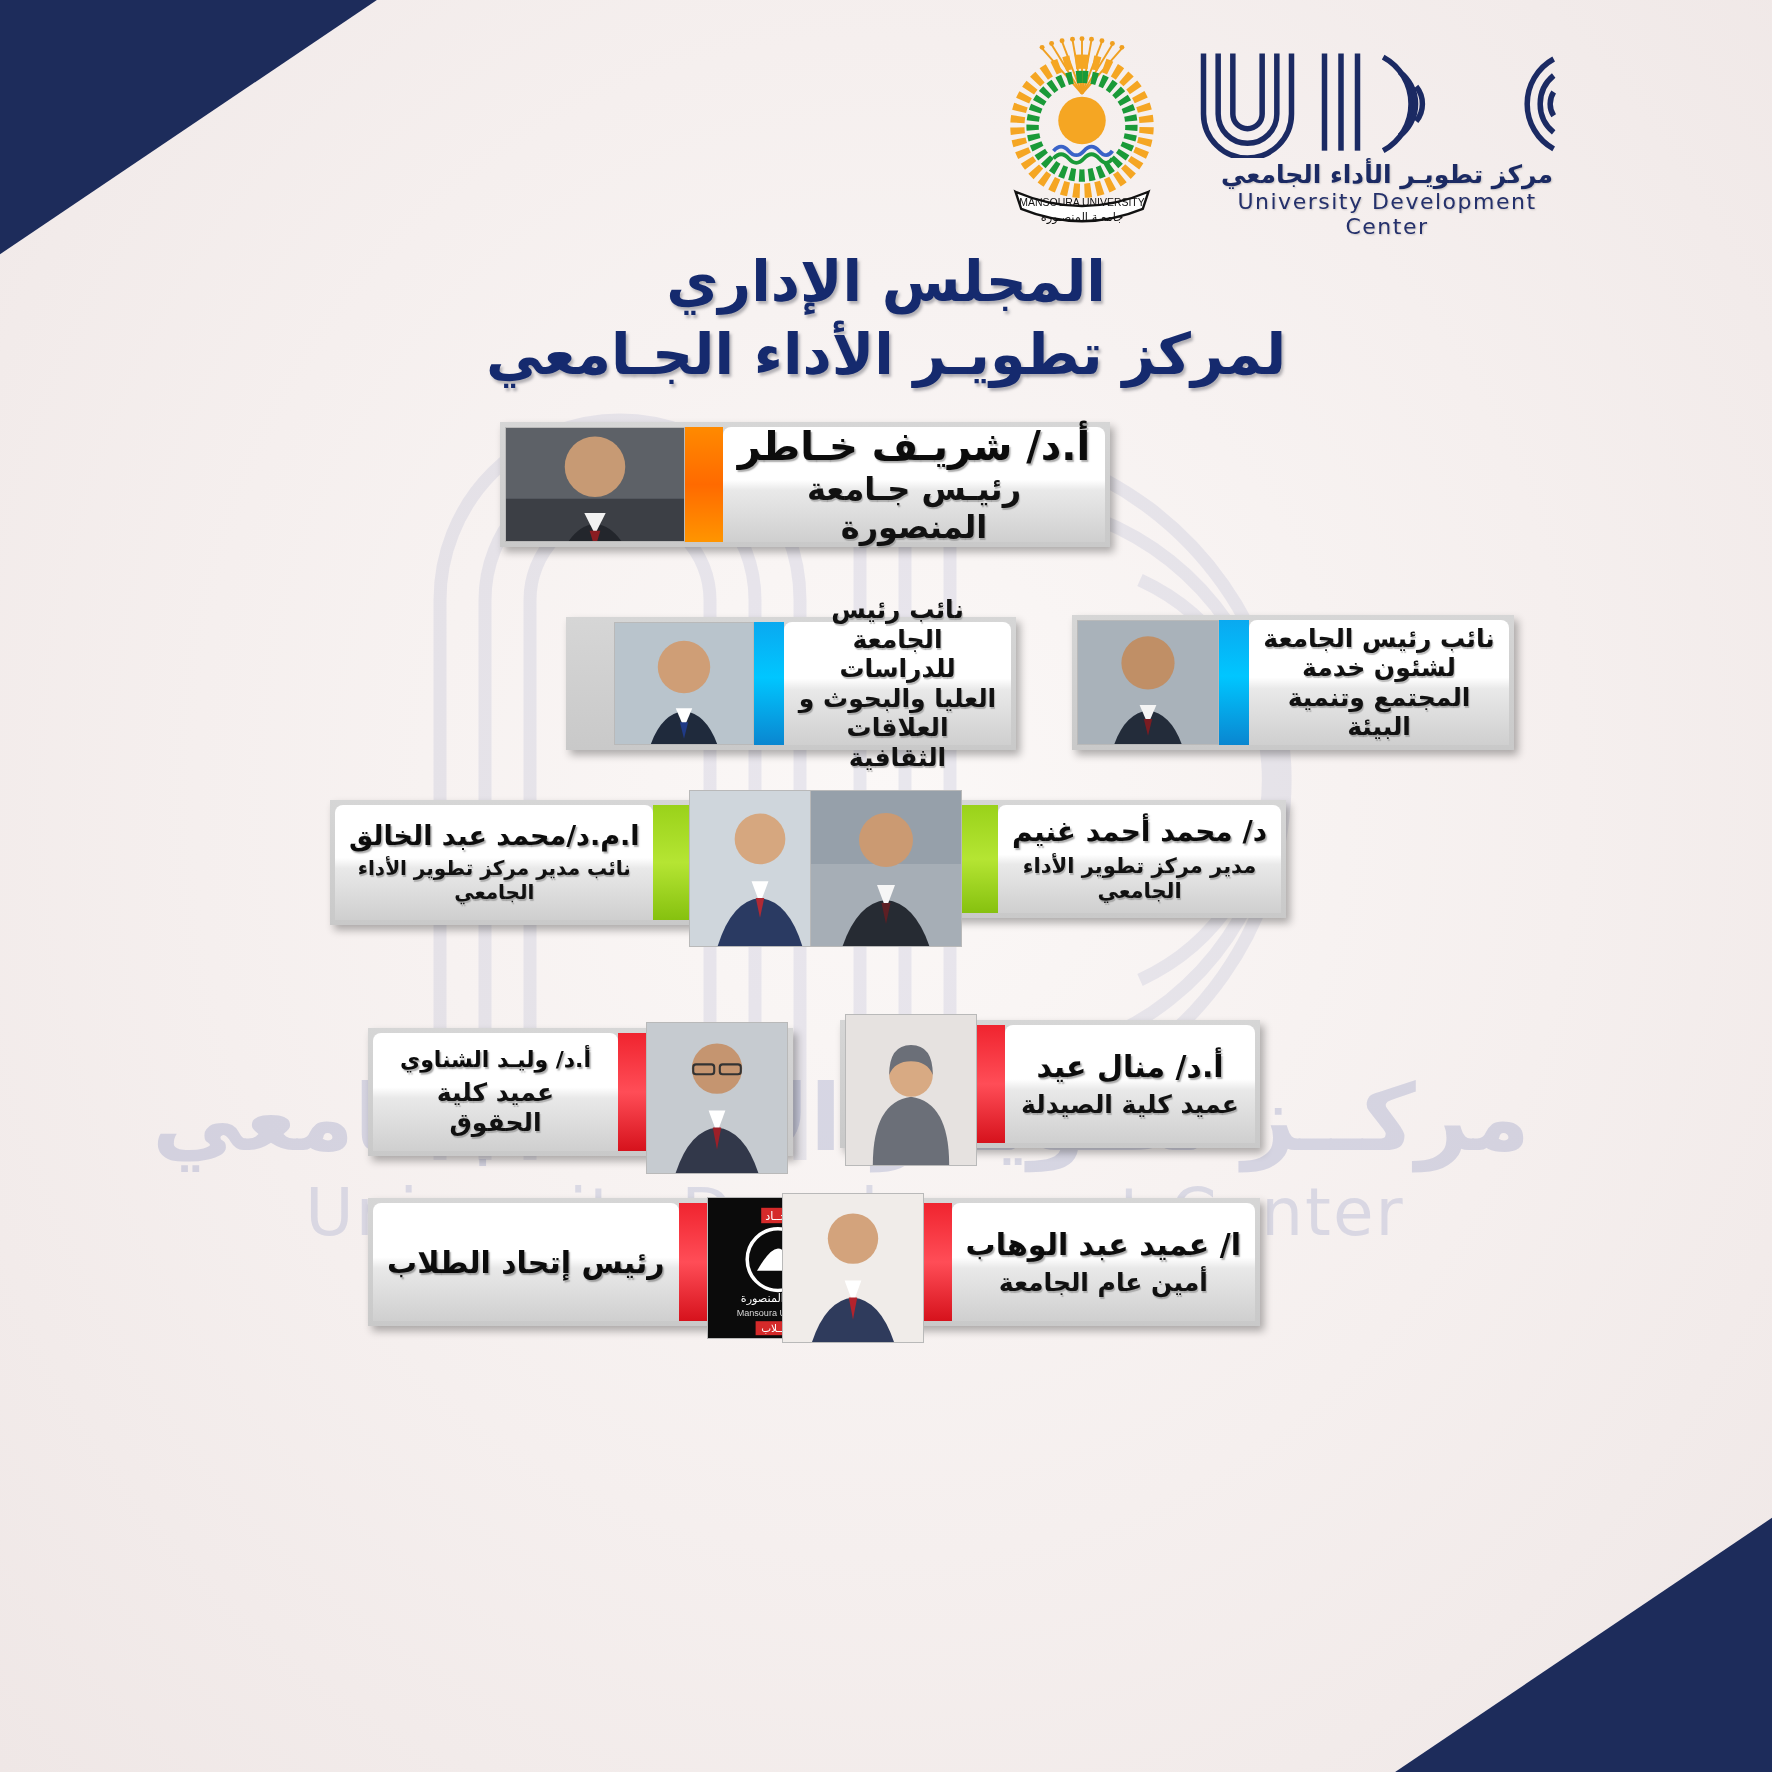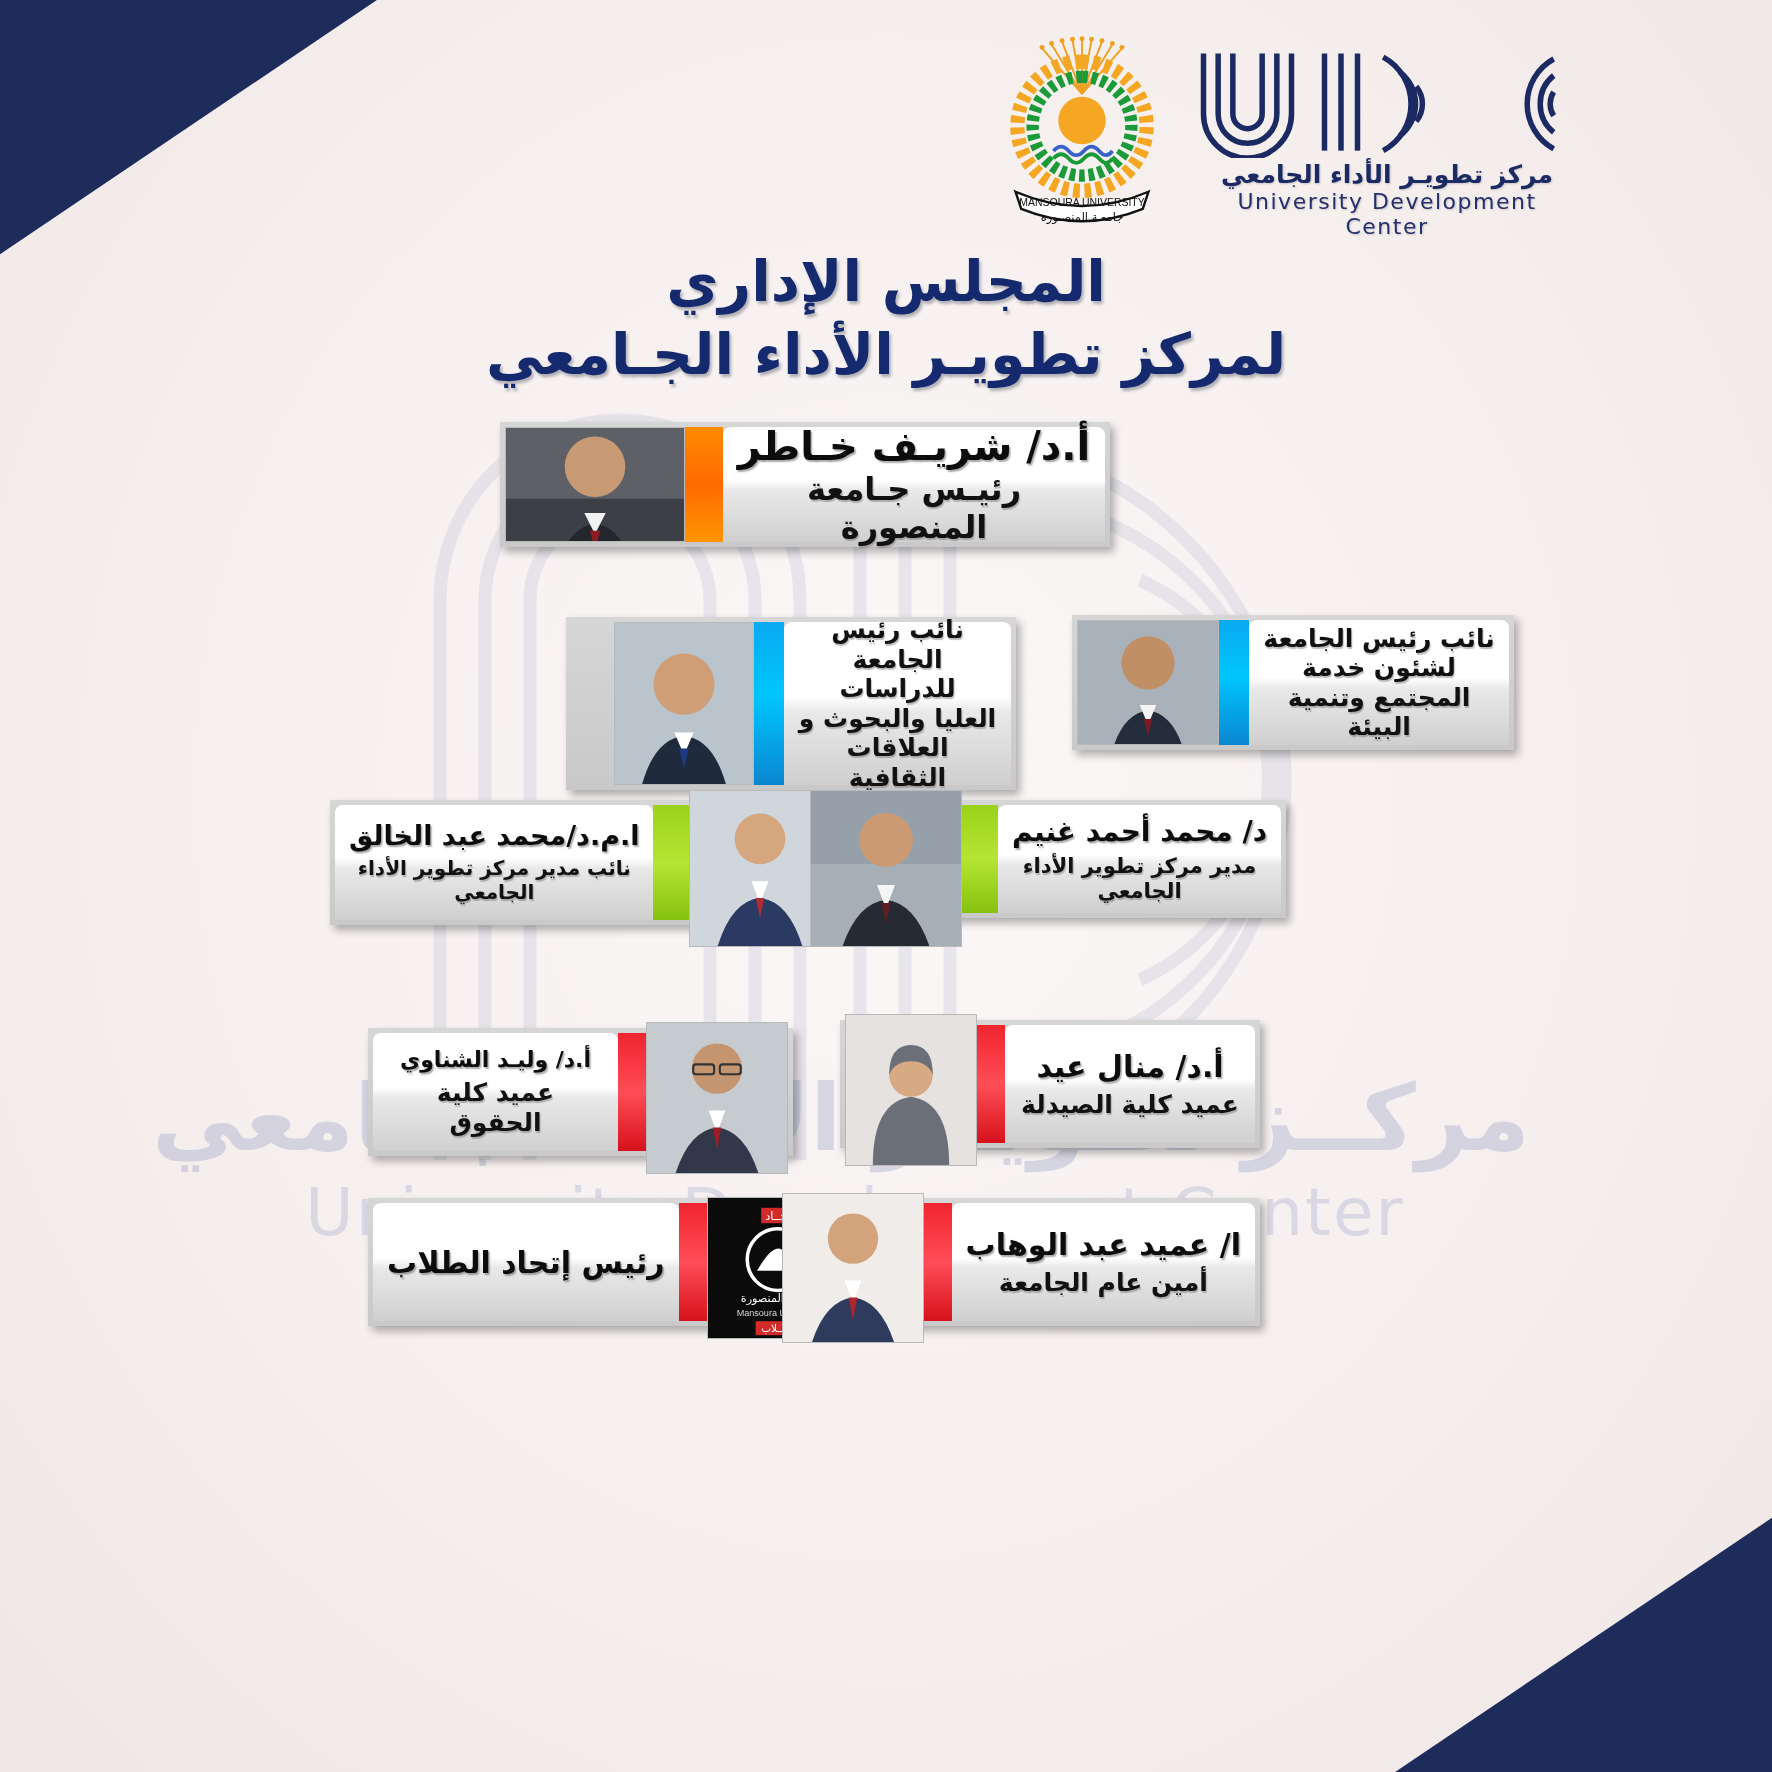--- a/index.html
+++ b/index.html
@@ -168,21 +168,21 @@
   #card-president .accent{background:linear-gradient(180deg,#ff8a00 0%,#ff6a00 50%,#ff9500 100%);}
   #card-president .nm{font-size:40px;}
   #card-president .rl{font-size:32px;margin-top:2px;}
 
   #card-vp-edu{ left:64px;top:602px;width:456px;height:148px; }
   #card-vp-edu .photo{width:140px;}
   #card-vp-edu .accent{width:34px;flex:0 0 34px;background:linear-gradient(180deg,#0aa9f0 0%,#00c6ff 45%,#0a86d0 100%);}
   #card-vp-edu .nm{font-size:31px;}
   #card-vp-edu .rl{font-size:22px;margin-top:4px;}
 
-  #card-vp-grad{ left:566px;top:617px;width:450px;height:173px;padding-left:48px; }
+  #card-vp-grad{ left:566px;top:617px;width:450px;height:133px;padding-left:48px; }
   #card-vp-grad .photo{width:138px;}
   #card-vp-grad .accent{width:30px;flex:0 0 30px;background:linear-gradient(180deg,#0aa9f0 0%,#00c6ff 45%,#0a86d0 100%);}
   #card-vp-grad .rl{font-size:25px;}
 
   #card-vp-comm{ left:1072px;top:615px;width:442px;height:135px; }
   #card-vp-comm .photo{width:140px;}
   #card-vp-comm .accent{width:30px;flex:0 0 30px;background:linear-gradient(180deg,#0aa9f0 0%,#00c6ff 45%,#0a86d0 100%);}
   #card-vp-comm .rl{font-size:25px;}
 
   #card-deputy{ left:330px;top:800px;width:460px;height:125px;flex-direction:row-reverse; }

